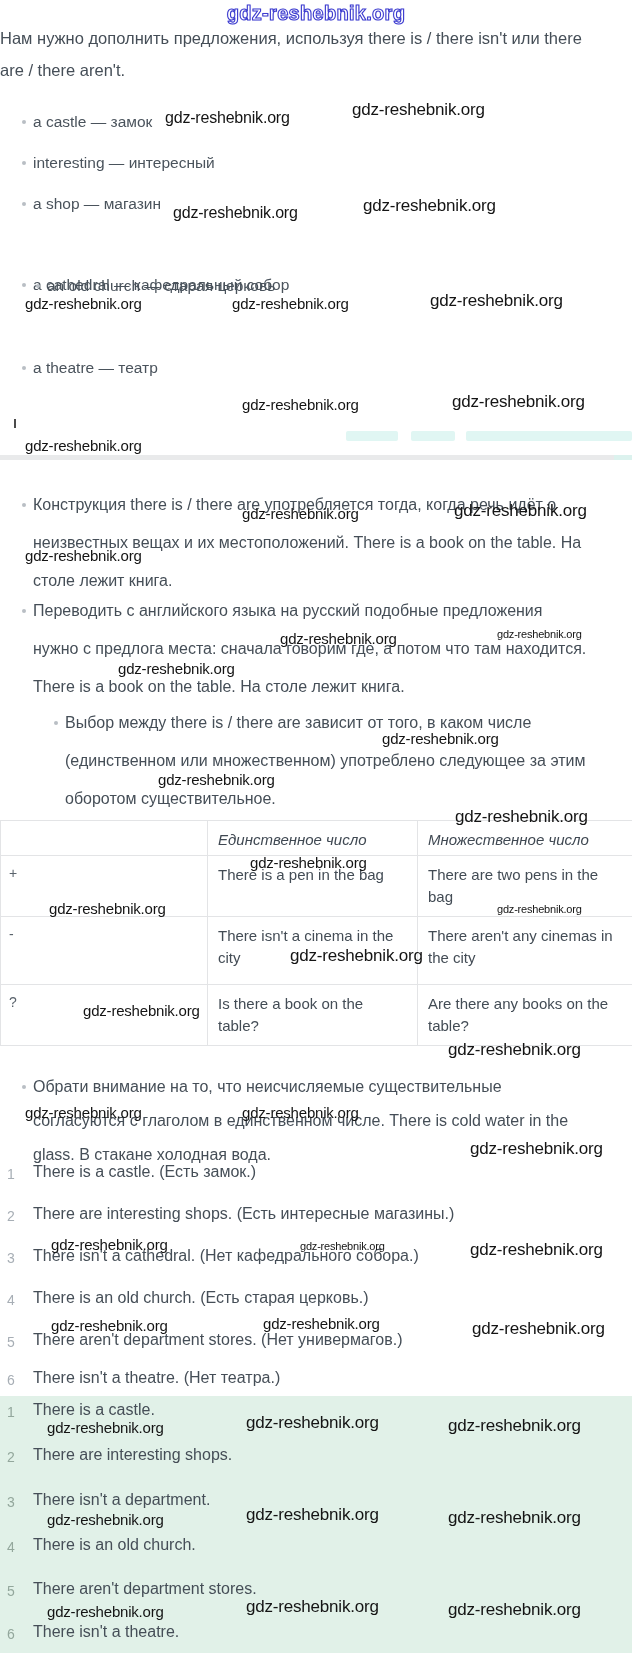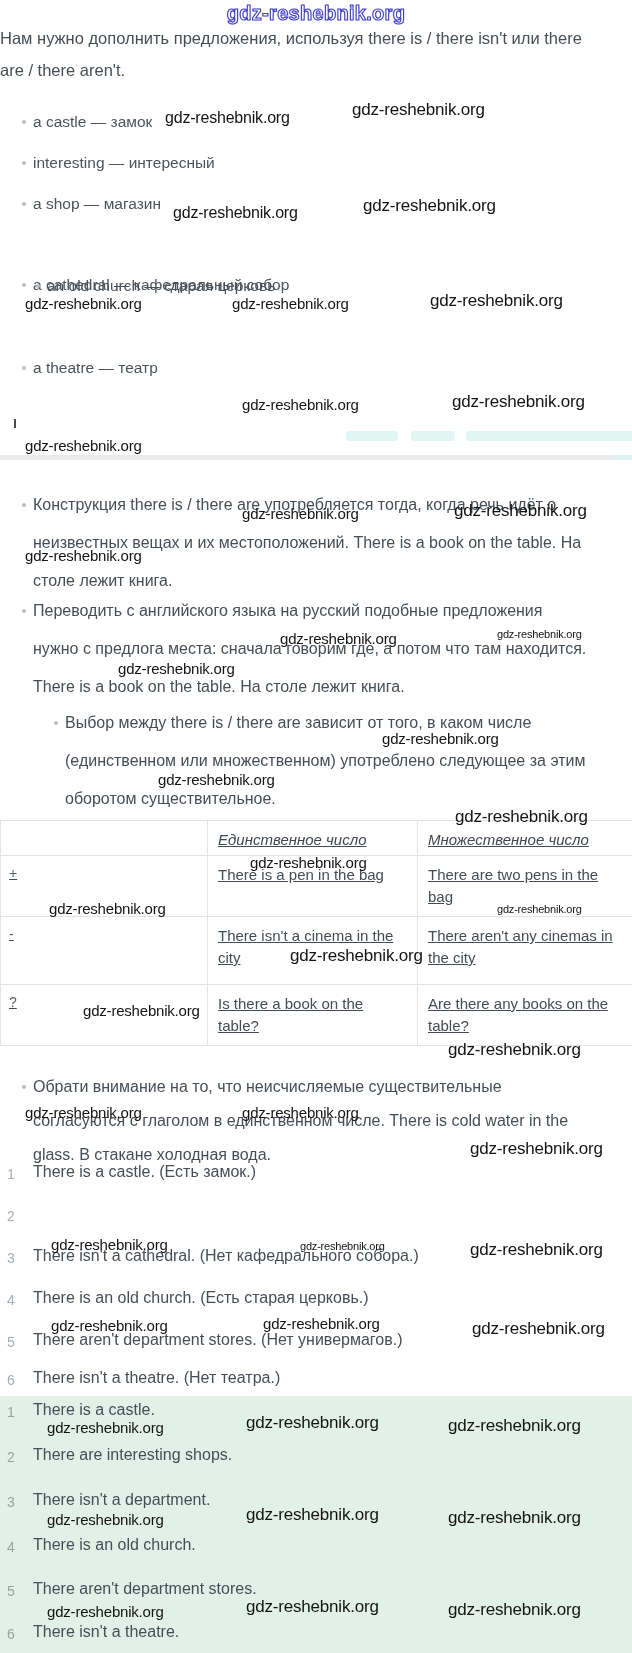--- a/index.html
+++ b/index.html
@@ -27,21 +27,21 @@
   .bar{position:absolute;top:431px;height:10px;background:#e0f6f3;border-radius:2px;}
   .divider{position:absolute;top:455px;left:0;width:632px;height:5px;background:#e9eaeb;}
   .divider-teal{position:absolute;top:455px;left:614px;width:18px;height:5px;background:#dcf2ee;}
   .expl{position:absolute;left:0;padding-left:33px;font-size:16px;line-height:38px;color:#454e57;}
   .expl .dot{top:17px;}
   .note{position:absolute;left:0;padding-left:33px;font-size:16px;line-height:34px;color:#454e57;}
   .note .dot{top:15px;}
   .eline{white-space:nowrap;}
   .gtable{
     position:absolute;top:820px;left:0;width:632px;border-collapse:collapse;table-layout:fixed;
-    font-size:15px;color:#434c55;z-index:1;text-decoration:underline;
+    font-size:15px;color:#434c55;z-index:1;
   }
   .gtable th,.gtable td{border:1px solid #e3e4e6;vertical-align:top;text-align:left;padding:8px 10px;line-height:22px;font-weight:400;}
   .gtable th{font-style:italic;color:#3f4852;padding:8px 10px 4px 10px;}
   .gtable .sign{font-size:14px;color:#5a636c;padding:6px 8px;}
   .ans{position:absolute;left:0;padding-left:33px;font-size:16px;line-height:20px;color:#454e57;white-space:nowrap;z-index:2;}
   .ans .num{position:absolute;left:7px;top:2px;font-size:14px;color:#a7aeb5;}
   .panel{position:absolute;top:1396px;left:0;width:632px;height:257px;background:#e1f1e8;z-index:0;}
   .ans.green .num{color:#93a79c;}
 </style>
 </head>
@@ -131,21 +131,21 @@
         </tr>
       </tbody>
     </table>
     <div class="note" style="top: 1070px;">
       <span class="dot"></span>
       <div class="eline">Обрати внимание на то, что неисчисляемые существительные</div>
       <div class="eline">согласуются с глаголом в единственном числе. There is cold water in the</div>
       <div class="eline">glass. В стакане холодная вода.</div>
     </div>
     <div class="ans" style="top: 1162px;"><span class="num">1</span><span class="txt">There is a castle. (Есть замок.)</span></div>
-    <div class="ans" style="top: 1204px;"><span class="num">2</span></div>
+    <div class="ans" style="top: 1204px;"><span class="num">2</span><span class="txt">There are interesting shops. (Есть интересные магазины.)</span></div>
     <div class="ans" style="top: 1246px;"><span class="num">3</span><span class="txt">There isn't a cathedral. (Нет кафедрального собора.)</span></div>
     <div class="ans" style="top: 1288px;"><span class="num">4</span><span class="txt">There is an old church. (Есть старая церковь.)</span></div>
     <div class="ans" style="top: 1330px;"><span class="num">5</span><span class="txt">There aren't department stores. (Нет универмагов.)</span></div>
     <div class="ans" style="top: 1368px;"><span class="num">6</span><span class="txt">There isn't a theatre. (Нет театра.)</span></div>
     <div class="ans green" style="top: 1400px;"><span class="num">1</span><span class="txt">There is a castle.</span></div>
     <div class="ans green" style="top: 1445px;"><span class="num">2</span><span class="txt">There are interesting shops.</span></div>
     <div class="ans green" style="top: 1490px;"><span class="num">3</span><span class="txt">There isn't a department.</span></div>
     <div class="ans green" style="top: 1535px;"><span class="num">4</span><span class="txt">There is an old church.</span></div>
     <div class="ans green" style="top: 1579px;"><span class="num">5</span><span class="txt">There aren't department stores.</span></div>
     <div class="ans green" style="top: 1622px;"><span class="num">6</span><span class="txt">There isn't a theatre.</span></div>

